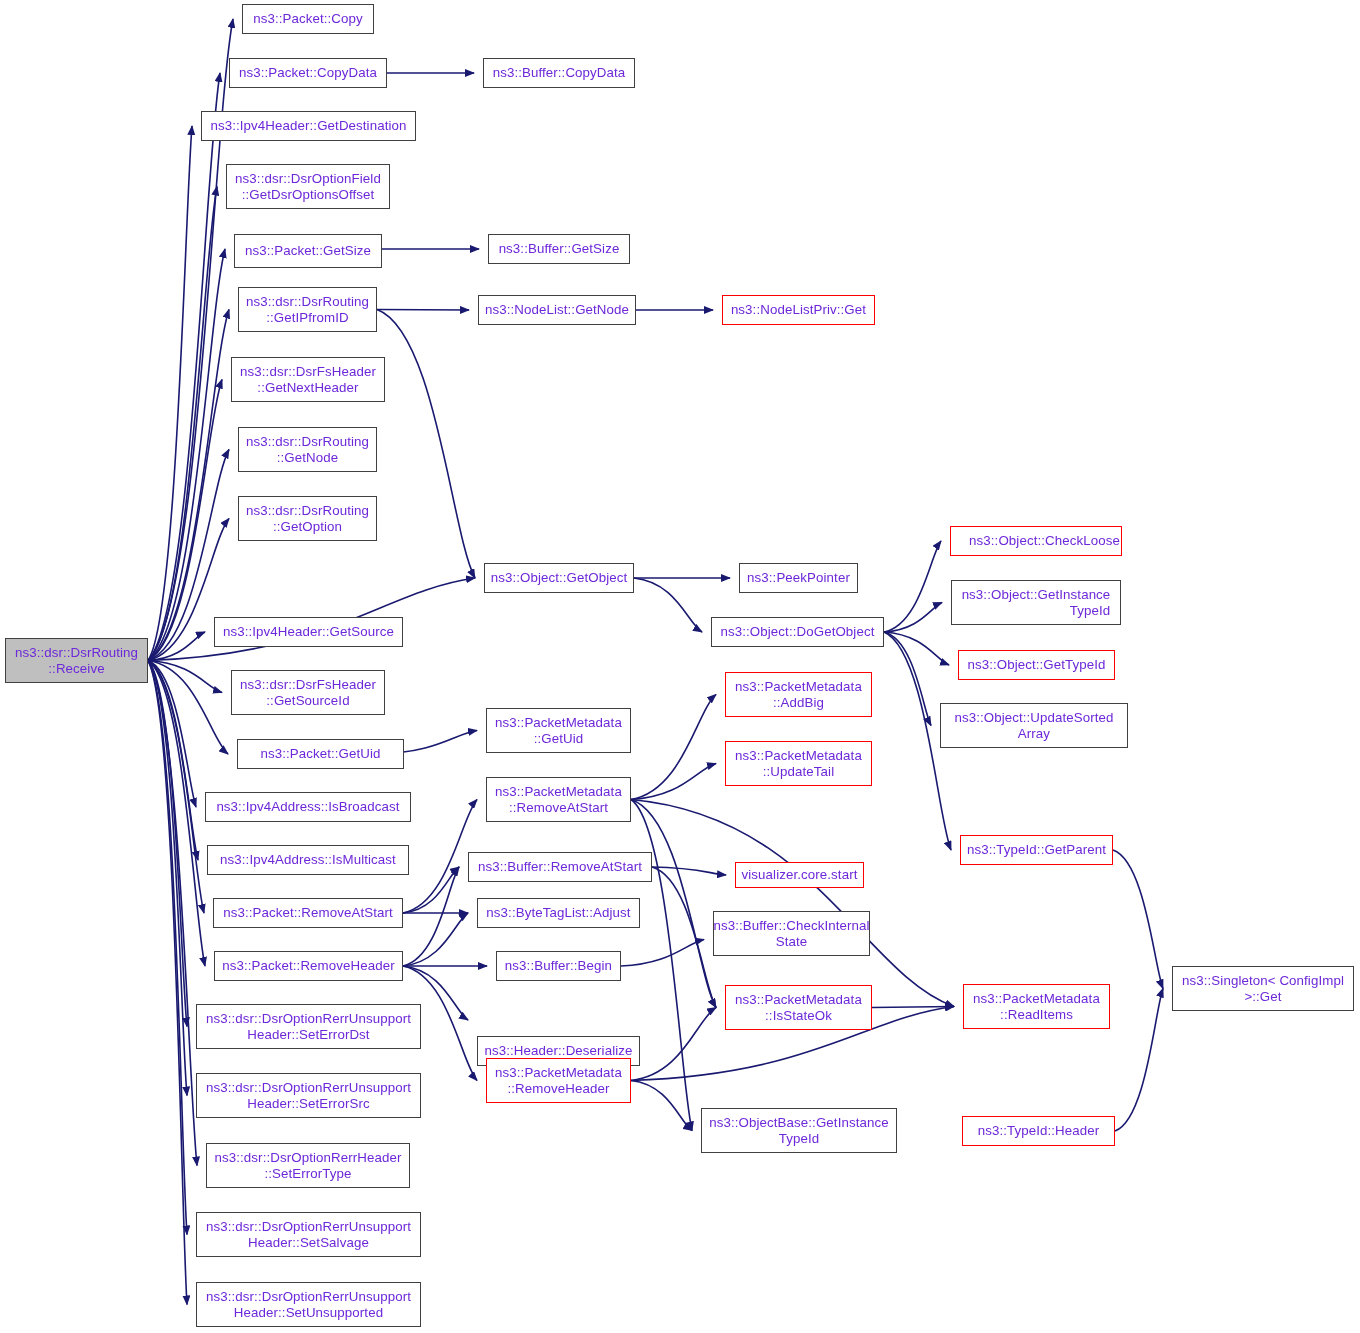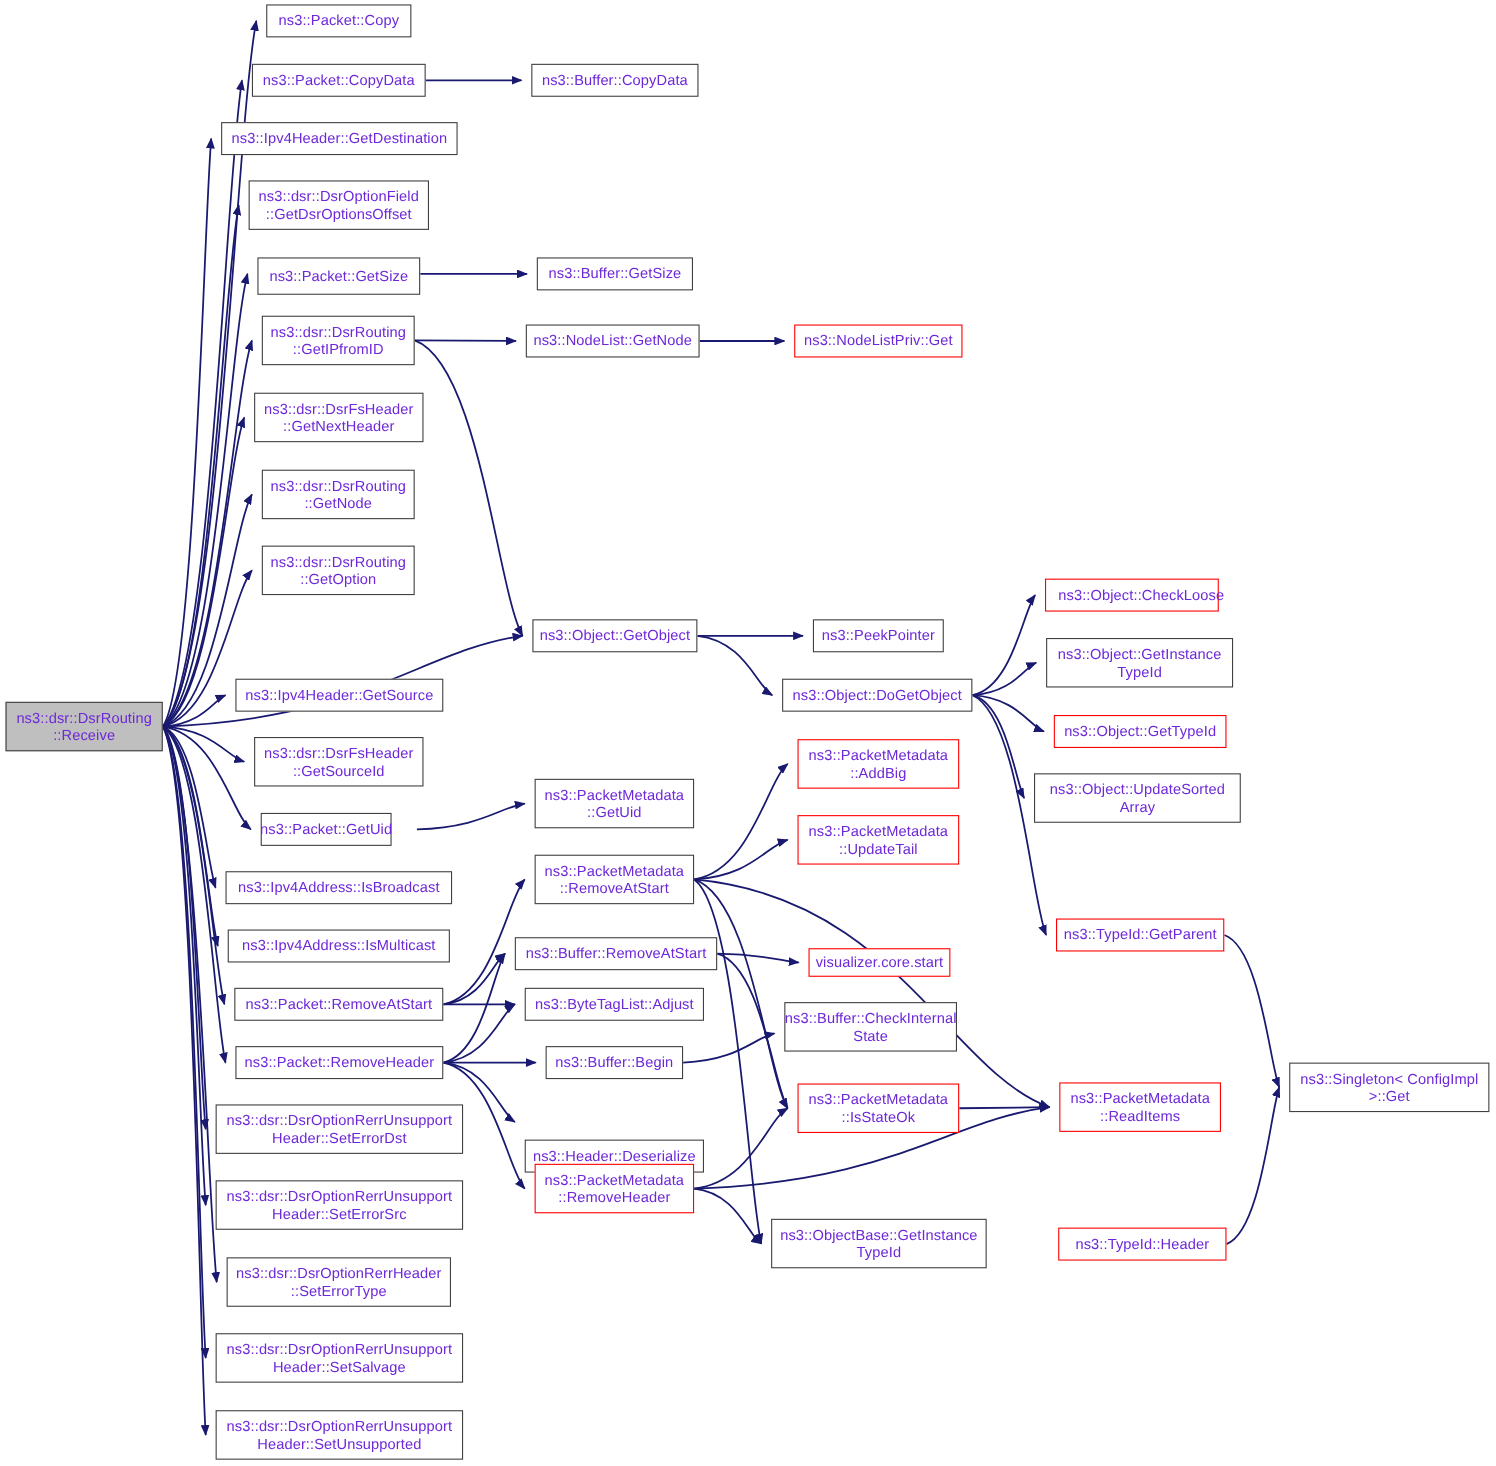--- a/index.html
+++ b/index.html
@@ -108,21 +108,21 @@
 ::GetIPfromID</div>
       <div class="node" style="left: 231px; top: 357px; width: 154px; height: 45px;">ns3::dsr::DsrFsHeader
 ::GetNextHeader</div>
       <div class="node" style="left: 238px; top: 427px; width: 139px; height: 45px;">ns3::dsr::DsrRouting
 ::GetNode</div>
       <div class="node" style="left: 238px; top: 496px; width: 139px; height: 45px;">ns3::dsr::DsrRouting
 ::GetOption</div>
       <div class="node" style="left: 214px; top: 617px; width: 189px; height: 30px;">ns3::Ipv4Header::GetSource</div>
       <div class="node" style="left: 231px; top: 670px; width: 154px; height: 45px;">ns3::dsr::DsrFsHeader
 ::GetSourceId</div>
-      <div class="node" style="left: 237px; top: 739px; width: 119px; height: 30px;">ns3::Packet::GetUid</div>
+      <div class="node" style="left: 237px; top: 739px; width: 167px; height: 30px;">ns3::Packet::GetUid</div>
       <div class="node" style="left: 205px; top: 792px; width: 206px; height: 30px;">ns3::Ipv4Address::IsBroadcast</div>
       <div class="node" style="left: 207px; top: 845px; width: 202px; height: 30px;">ns3::Ipv4Address::IsMulticast</div>
       <div class="node" style="left: 213px; top: 898px; width: 190px; height: 30px;">ns3::Packet::RemoveAtStart</div>
       <div class="node" style="left: 214px; top: 951px; width: 189px; height: 30px;">ns3::Packet::RemoveHeader</div>
       <div class="node" style="left: 196px; top: 1004px; width: 225px; height: 45px;">ns3::dsr::DsrOptionRerrUnsupport
 Header::SetErrorDst</div>
       <div class="node" style="left: 196px; top: 1073px; width: 225px; height: 45px;">ns3::dsr::DsrOptionRerrUnsupport
 Header::SetErrorSrc</div>
       <div class="node" style="left: 206px; top: 1143px; width: 204px; height: 45px;">ns3::dsr::DsrOptionRerrHeader
 ::SetErrorType</div>
@@ -151,22 +151,22 @@
 ::AddBig</div>
       <div class="node red" style="left: 725px; top: 741px; width: 147px; height: 45px;">ns3::PacketMetadata
 ::UpdateTail</div>
       <div class="node red" style="left: 735px; top: 862px; width: 129px; height: 26px;">visualizer.core.start</div>
       <div class="node" style="left: 713px; top: 898px; width: 157px; height: 45px; margin-top: 13px;">ns3::Buffer::CheckInternal
 State</div>
       <div class="node red" style="left: 725px; top: 985px; width: 147px; height: 45px;">ns3::PacketMetadata
 ::IsStateOk</div>
       <div class="node" style="left: 701px; top: 1108px; width: 196px; height: 45px;">ns3::ObjectBase::GetInstance
 TypeId</div>
-      <div class="node red" style="left: 950px; top: 526px; width: 158px; height: 30px; padding-left: 20px;">ns3::Object::CheckLoose</div>
-      <div class="node" style="left: 951px; top: 580px; width: 170px; height: 45px;">ns3::Object::GetInstance
+      <div class="node red" style="left: 950px; top: 526px; width: 172px; height: 30px; padding-left: 20px;">ns3::Object::CheckLoose</div>
+      <div class="node" style="left: 951px; top: 580px; width: 170px; height: 45px; text-align: right;">ns3::Object::GetInstance
 TypeId</div>
       <div class="node red" style="left: 958px; top: 650px; width: 157px; height: 30px;">ns3::Object::GetTypeId</div>
       <div class="node" style="left: 940px; top: 703px; width: 188px; height: 45px;">ns3::Object::UpdateSorted
 Array</div>
       <div class="node red" style="left: 960px; top: 835px; width: 153px; height: 30px;">ns3::TypeId::GetParent</div>
       <div class="node red" style="left: 963px; top: 984px; width: 147px; height: 45px;">ns3::PacketMetadata
 ::ReadItems</div>
       <div class="node red" style="left: 962px; top: 1116px; width: 153px; height: 30px;">ns3::TypeId::Header</div>
       <div class="node" style="left: 1172px; top: 966px; width: 182px; height: 45px;">ns3::Singleton&lt; ConfigImpl
 &gt;::Get</div>

